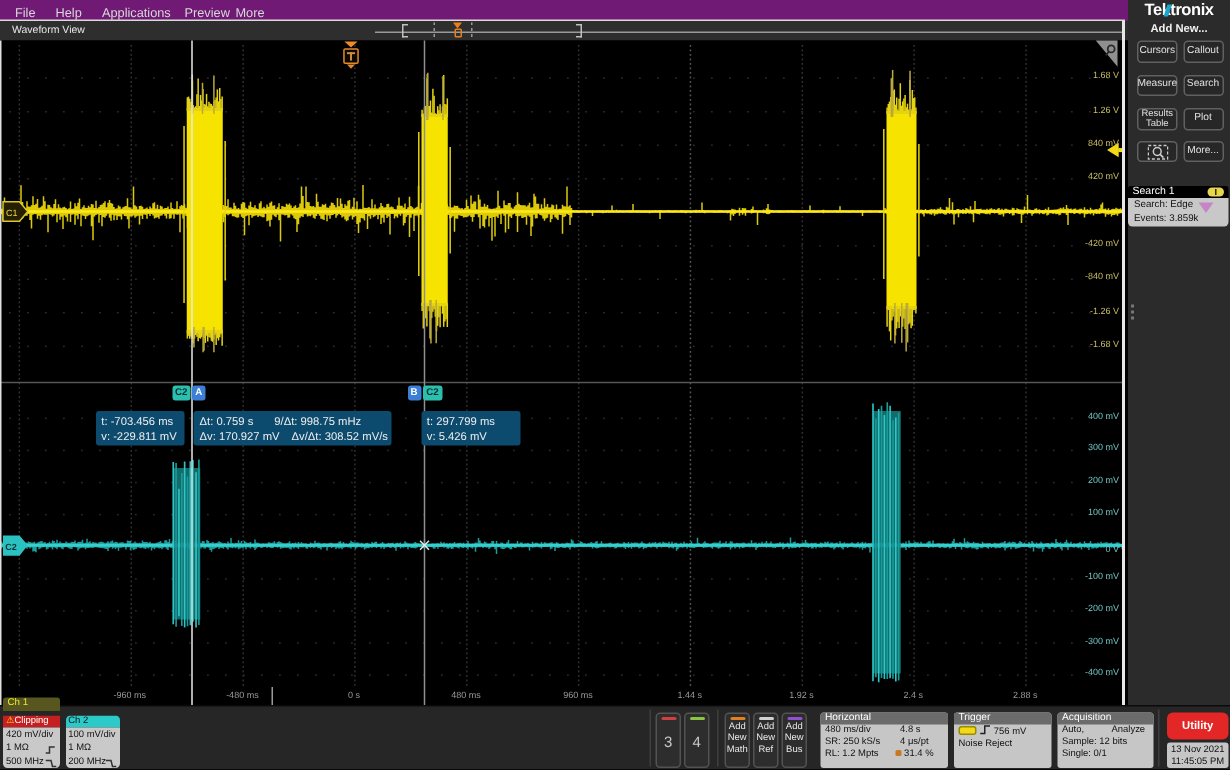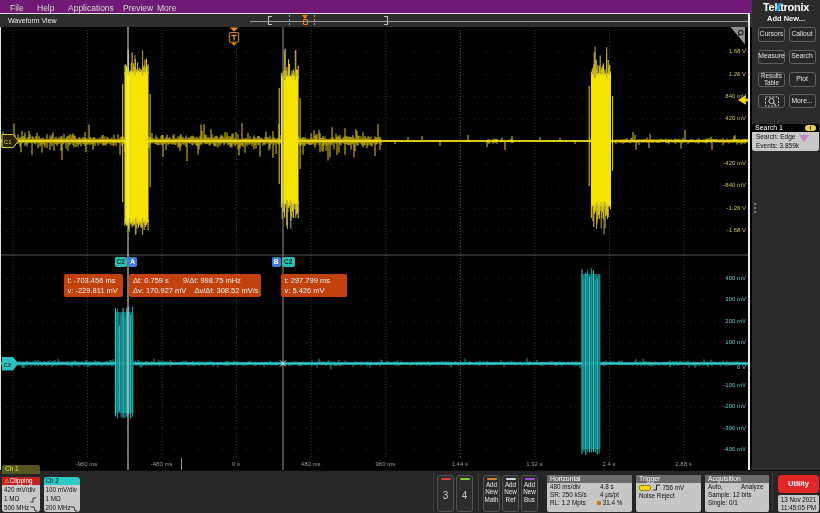--- a/index.html
+++ b/index.html
@@ -6,21 +6,21 @@
 body { font-family:"Liberation Sans", sans-serif; position:relative; }
 .abs { position:absolute; }
 #menubar { left:0; top:0; width:752px; height:14px; background:#701a75; color:#d8d8d8; font-size:8.5px; }
 #menubar span { position:absolute; top:2.5px; }
 #tabbar { left:0; top:14px; width:752px; height:13px; background:#2e2e2e; color:#e6e6e6; font-size:7px; }
 #plot { left:0; top:27px; width:752px; height:443px; background:#000; }
 .ylab { position:absolute; right:74px; width:44px; text-align:right; font-size:6px; }
 .yel { color:#cabf66; }
 .cyn { color:#71c2c2; }
 .xlab { position:absolute; top:460.5px; width:60px; text-align:center; font-size:6px; color:#9a9a9a; }
-.curbox { position:absolute; background:#c2410c; border-radius:2px; color:#eeeeee; font-size:7.5px; line-height:10.6px; padding:1.5px 0 0 4px; }
+.curbox { position:absolute; background:#0c4a6e; border-radius:2px; color:#eeeeee; font-size:7.5px; line-height:10.6px; padding:1.5px 0 0 4px; }
 .badge { position:absolute; top:257px; height:9.5px; font-size:6.5px; font-weight:bold; text-align:center; line-height:9.5px; border-radius:2px; }
 #sidebar { left:752px; top:0; width:68px; height:470px; background:#2b2b2b; }
 .sbtn { position:absolute; width:27px; height:14.5px; background:#272727; border:1px solid #606060; border-radius:3px; color:#e0e0e0; font-size:6.8px; display:flex; align-items:center; justify-content:center; text-align:center; line-height:6.8px; }
 #statusbar { left:0; top:470px; width:820px; height:43px; background:#262626; border-top:1px solid #0a0a0a; }
 .panel { position:absolute; top:3.5px; background:#c6c6c6; border-radius:2px; overflow:hidden; color:#111; font-size:6.3px; }
 .phead { background:#6b6b6b; color:#fff; font-size:6.8px; padding:0.5px 0 0.5px 3px; }
 .prow { padding-left:3px; line-height:8.2px; position:relative; }
 .nbtn { position:absolute; top:3.5px; width:17px; height:37px; background:#2d2d2d; border:1px solid #525252; border-radius:3px; color:#c9c9c9; text-align:center; }
 .topline { position:absolute; left:2.5px; right:2.5px; top:2.5px; height:1.5px; border-radius:1px; }
 .vsep { position:absolute; top:2px; bottom:2px; width:1px; background:#3e3e3e; }

